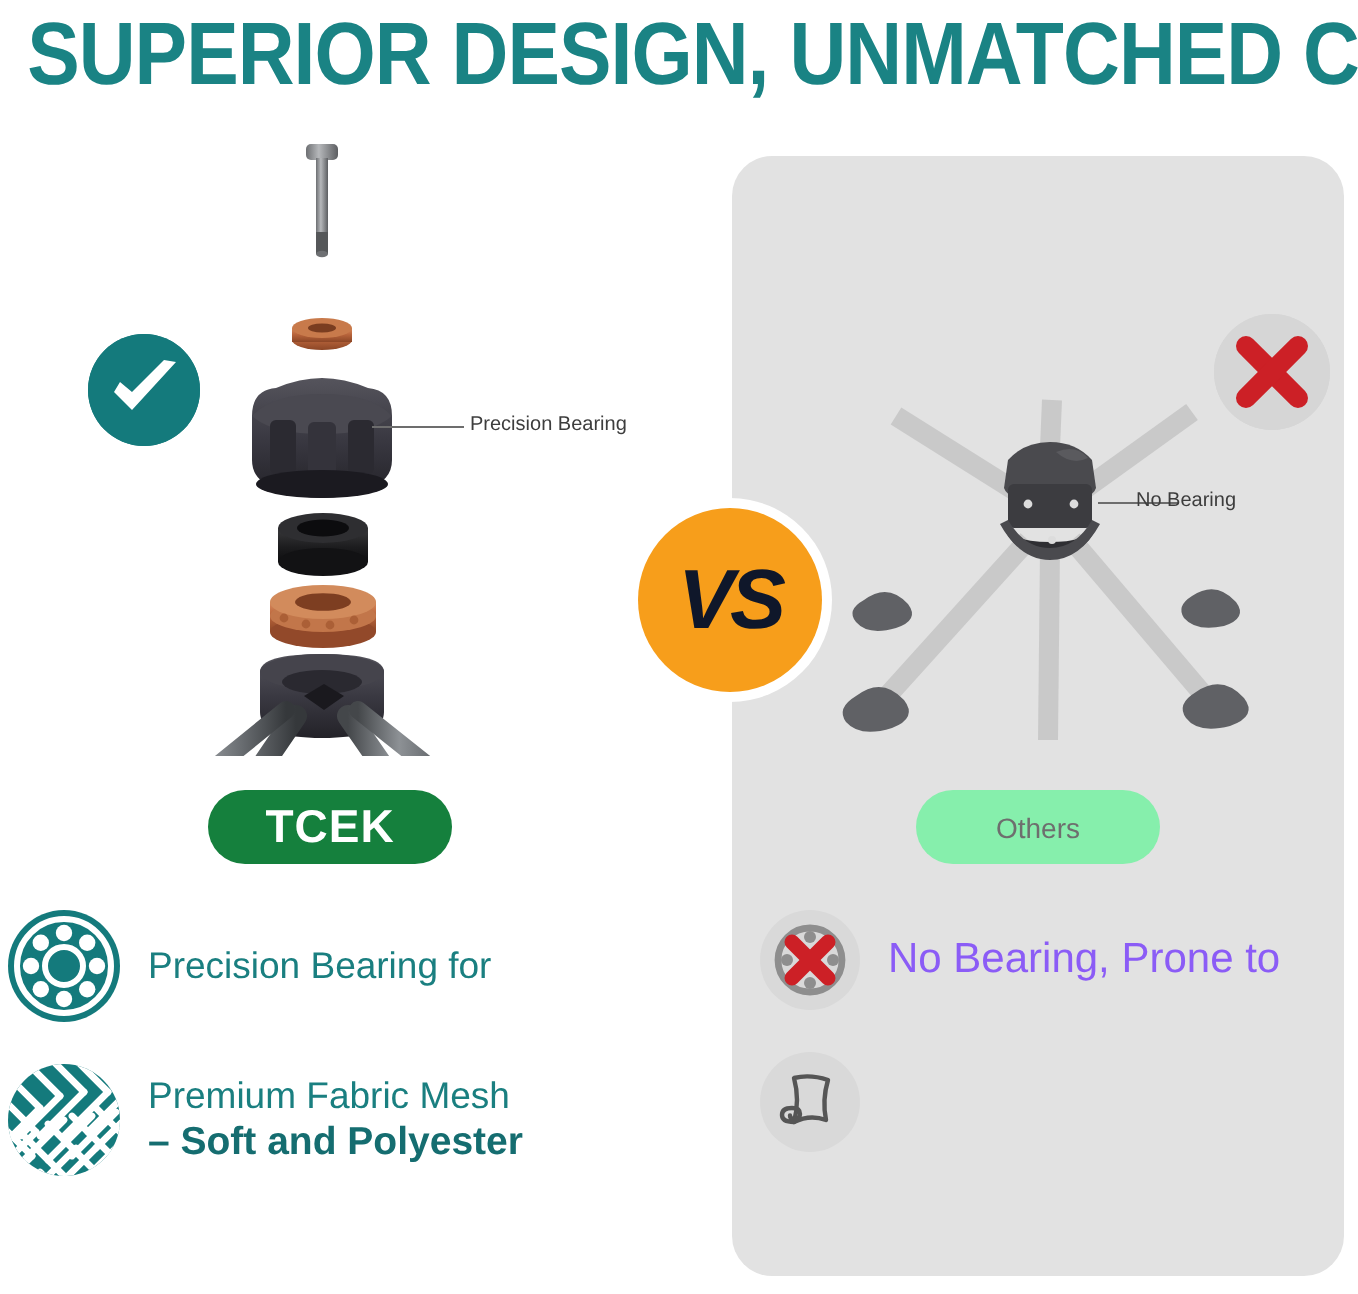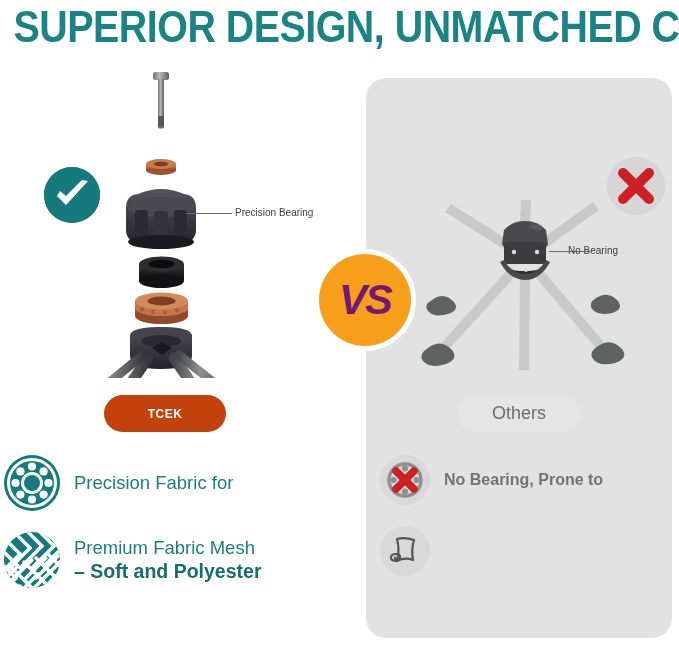--- a/index.html
+++ b/index.html
@@ -46,21 +46,21 @@
 
   
   .vs-badge{
     position:absolute;left:319px;top:254px;width:92px;height:92px;
     border-radius:50%;background:#f79e1b;
     box-shadow:0 0 0 5px #ffffff;
   }
   .vs-badge .vs-text{
     position:absolute;left:0;top:0;width:92px;height:92px;
     display:flex;align-items:center;justify-content:center;
-    color:#701a75;font-weight:bold;font-style:italic;
+    color:#0f172a;font-weight:bold;font-style:italic;
     font-size:42px;letter-spacing:-2px;
     font-family:"Liberation Sans", sans-serif;
   }
 
   
   .tcek-art{position:absolute;left:30px;top:58px;width:300px;height:320px;}
   .others-art{position:absolute;left:400px;top:170px;width:250px;height:210px;}
 
   
   .callout{
@@ -75,47 +75,47 @@
   .leader-precision{left:186px;top:213px;width:46px;}
   .leader-nobearing{left:549px;top:251px;width:40px;}
 
   
   .pill{
     position:absolute;display:flex;align-items:center;justify-content:center;
     border-radius:22px;font-family:"Liberation Sans", sans-serif;
   }
   .pill-tcek{
     left:104px;top:395px;width:122px;height:37px;
-    background:#c2410c;color:#ffffff;
-    font-weight:bold;font-size:12px;letter-spacing:0.5px;
+    background:#15803d;color:#ffffff;
+    font-weight:bold;font-size:23px;letter-spacing:0.5px;
   }
   .pill-others{
     left:458px;top:395px;width:122px;height:37px;
-    background:#e5e5e5;color:#6e6e6e;
-    font-weight:normal;font-size:18px;
+    background:#86efac;color:#6e6e6e;
+    font-weight:normal;font-size:14px;
   }
 
   
   .features-left{position:absolute;left:4px;top:455px;width:340px;}
   .features-right{position:absolute;left:380px;top:455px;width:290px;}
   .feat-row{display:flex;align-items:center;margin-bottom:21px;}
   .feat-icon{width:56px;height:56px;flex:0 0 56px;position:relative;margin-right:14px;}
   .feat-icon-right{width:50px;height:50px;flex:0 0 50px;margin-right:14px;position:relative;}
   .feat-icon svg,.feat-icon-right svg{position:absolute;left:0;top:0;}
   .feat-text{line-height:1.28;}
   .feat-text .l1{
     font-size:18.5px;color:#1a7f80;font-weight:normal;
     font-family:"Liberation Sans", sans-serif;white-space:nowrap;
   }
   .feat-text .l2{
     font-size:19.5px;color:#156d70;font-weight:bold;
     font-family:"Liberation Sans", sans-serif;white-space:nowrap;
   }
   .feat-text-r .l1,.feat-text-r .l2{
-    font-size:16px;color:#737373;font-weight:bold;
+    font-size:21px;color:#8b5cf6;font-weight:normal;
     font-family:"Liberation Sans", sans-serif;white-space:nowrap;
   }
 </style>
 </head>
 <body>
 
 <div class="stage">
 
   <div class="title">SUPERIOR DESIGN, UNMATCHED COMFORT</div>
 
@@ -287,21 +287,21 @@
             <circle cx="44.5" cy="28" r="4.1"></circle>
             <circle cx="39.6" cy="39.6" r="4.1"></circle>
             <circle cx="28" cy="44.5" r="4.1"></circle>
             <circle cx="16.4" cy="39.6" r="4.1"></circle>
             <circle cx="11.5" cy="28" r="4.1"></circle>
             <circle cx="16.4" cy="16.4" r="4.1"></circle>
           </g>
         </svg>
       </div>
       <div class="feat-text">
-        <div class="l1">Precision Fabric for</div>
+        <div class="l1">Precision Bearing for</div>
       </div>
     </div>
 
     <div class="feat-row">
       <div class="feat-icon">
         <svg width="56" height="56" viewBox="0 0 56 56" xmlns="http://www.w3.org/2000/svg">
           <defs>
             <clipPath id="meshClip">
                 <circle cx="28" cy="28" r="28"></circle>
               </clipPath>

